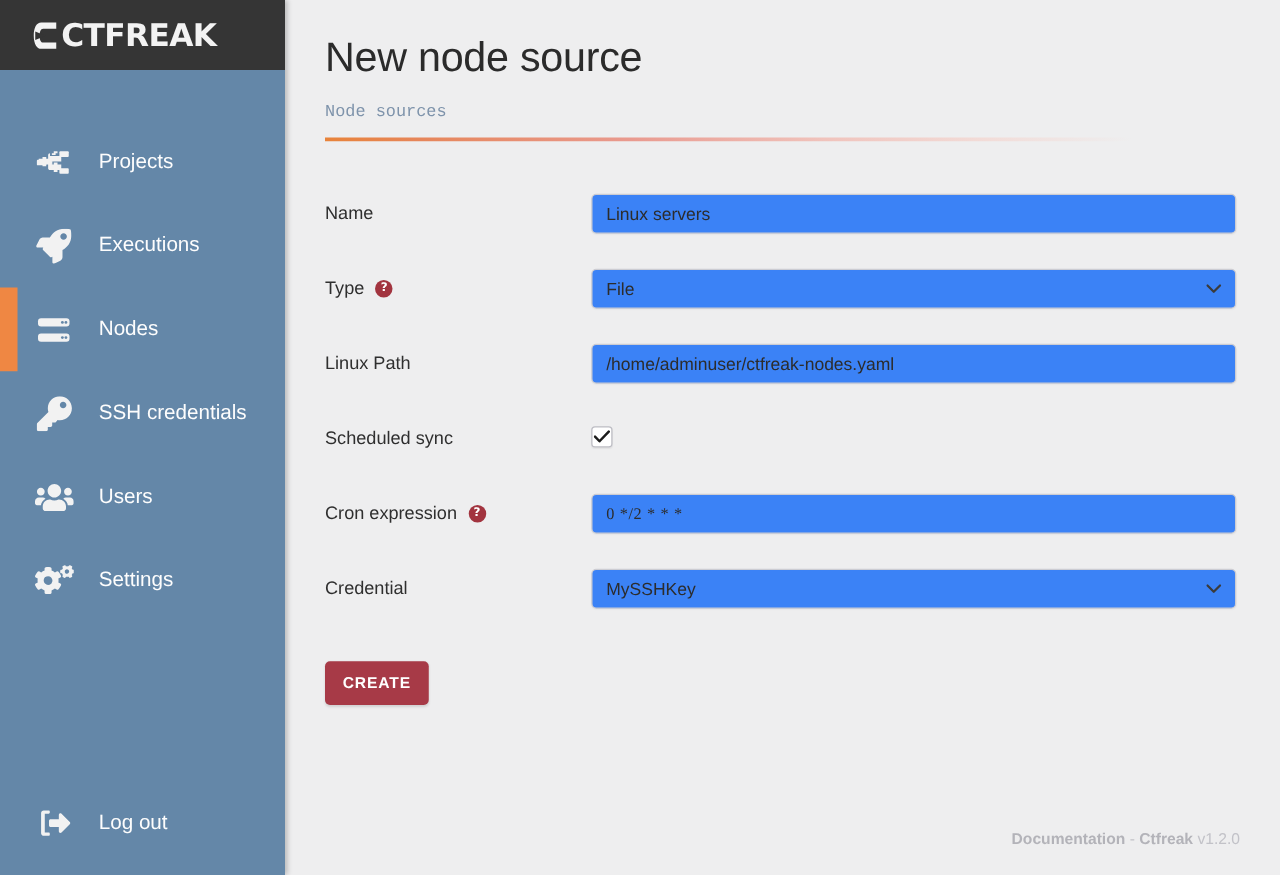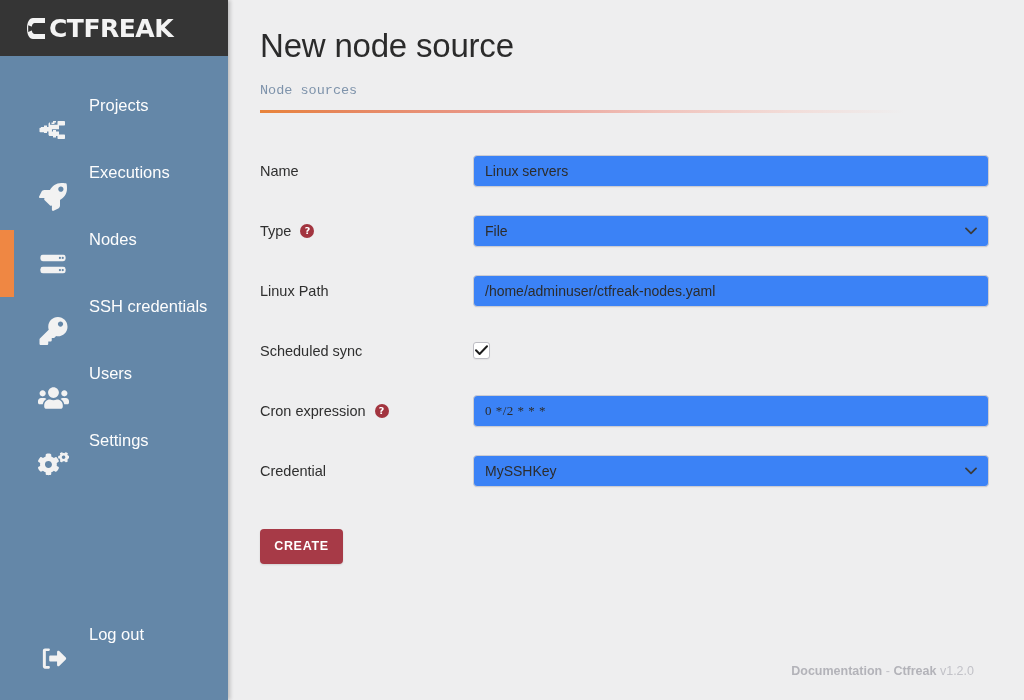--- a/index.html
+++ b/index.html
@@ -61,22 +61,23 @@
     flex: 0 0 22px;
   }
 
   .nav {
     padding-top: 40px;
   }
 
   .nav-item {
     position: relative;
     display: flex;
+    align-items: center;
     height: 67px;
-    padding-left: 32px;
+    padding-left: 22px;
     color: #ffffff;
     text-decoration: none;
     cursor: pointer;
   }
 
   .nav-item.active::before {
     content: "";
     position: absolute;
     left: 0;
     top: 0;
@@ -262,21 +263,21 @@
     font-weight: bold;
     letter-spacing: 0.7px;
     cursor: pointer;
     font-family: "Liberation Sans", sans-serif;
     box-shadow: 0 1px 2px rgba(0,0,0,0.12);
   }
 
   
   .footer {
     position: absolute;
-    right: 50px;
+    right: 32px;
     bottom: 22px;
     font-size: 12.5px;
     color: #b9b9bf;
     white-space: nowrap;
   }
   .footer a {
     color: #b3b3b9;
     font-weight: bold;
     text-decoration: none;
     cursor: pointer;

